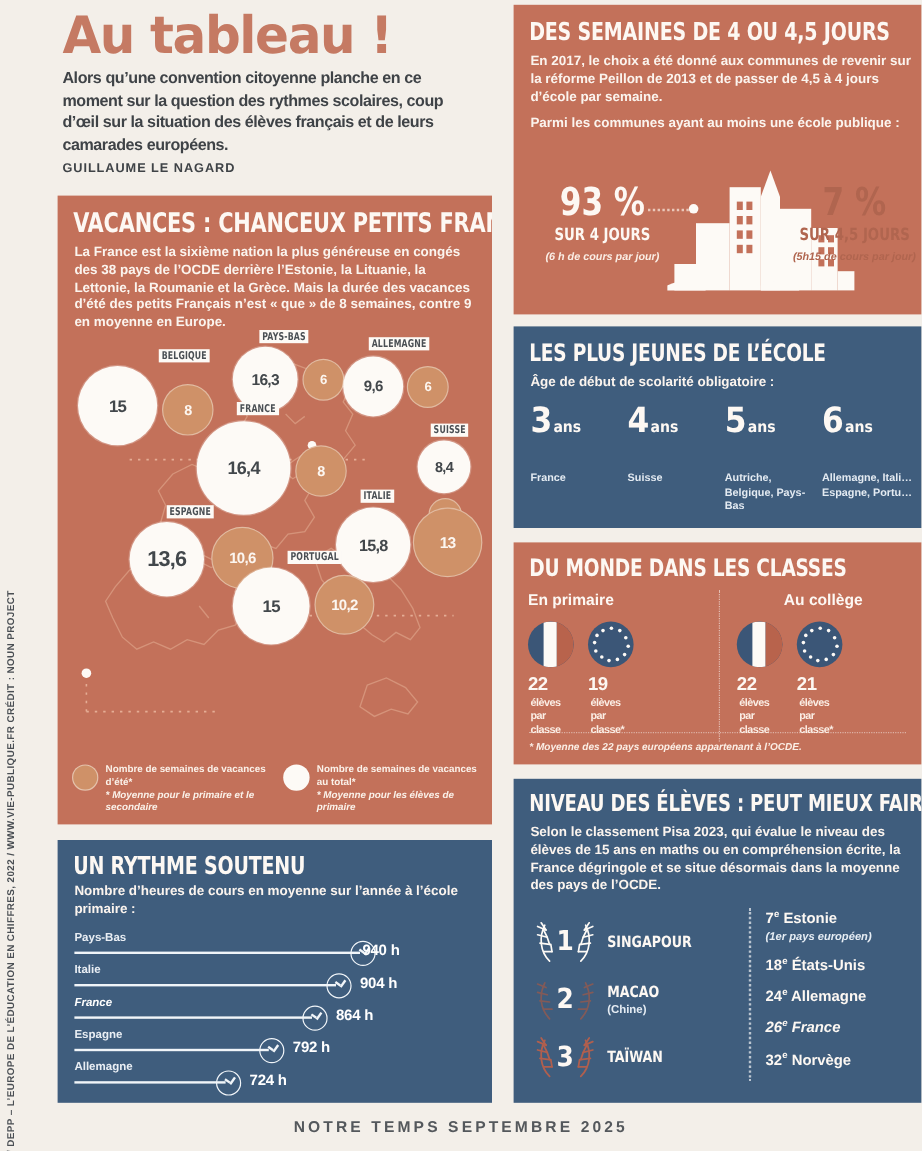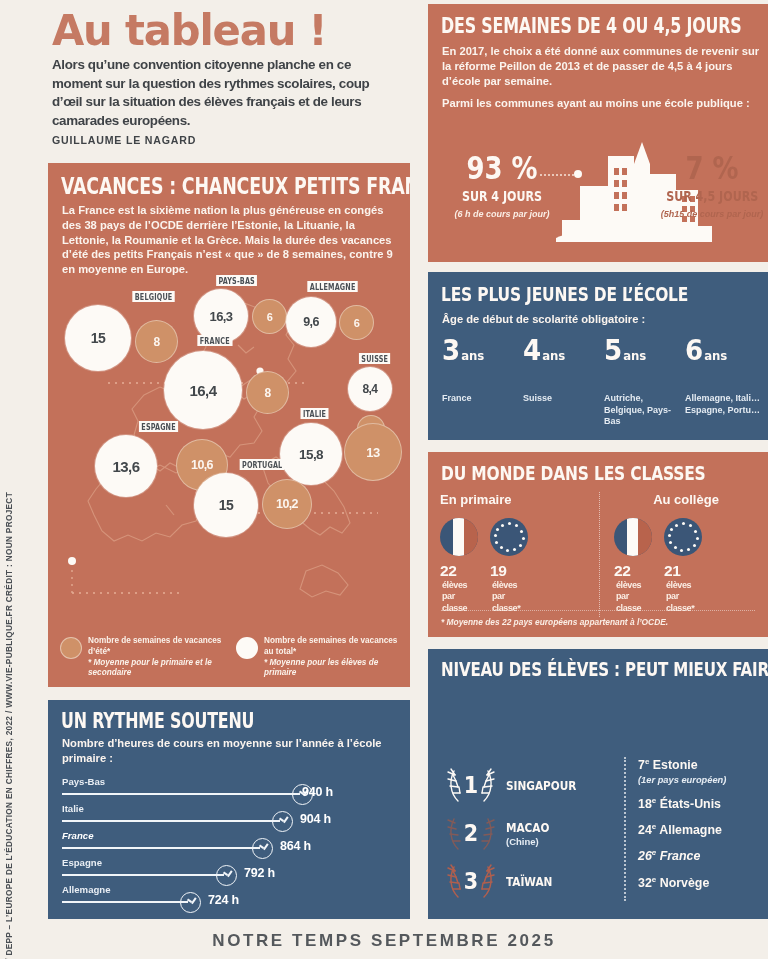--- a/index.html
+++ b/index.html
@@ -214,21 +214,21 @@
   #side-credits {
     position: absolute; left: 4px; top: 492px;
     transform-origin: left top; transform: rotate(-90deg) translateX(-100%);
     font-size: 8.2px; color: #4a4f54; letter-spacing: 0.35px;
     line-height: 1.45; white-space: nowrap; font-weight: 600;
   }
 
   
   #footer {
     position: absolute; left: 0; right: 0; top: 931px; text-align: center;
-    font-size: 17px; color: #54585c; letter-spacing: 2.6px; font-weight: 700;
+    font-size: 13px; color: #54585c; letter-spacing: 2.6px; font-weight: 700;
   }
 </style>
 </head>
 <body>
 
 <div class="page">
 
   <div id="hero-title">Au tableau !</div>
   <div id="hero-deck">Alors qu’une convention citoyenne planche en ce moment sur la question des rythmes scolaires, coup d’œil sur la situation des élèves français et de leurs camarades européens.</div>
   <div id="hero-byline">GUILLAUME LE NAGARD</div>
@@ -277,21 +277,21 @@
 
       <div class="ctry-label" style="left:307px; top:78px;">SUISSE</div>
       <div class="bubble total" style="left:300px; top:92px; width:44px; height:44px; font-size:12px;">8,4</div>
       <div class="bubble summer" style="left:309px; top:140px; width:28px; height:28px; font-size:10px;">4</div>
 
       <div class="ctry-label" style="left:145px; top:60px;">FRANCE</div>
       <div class="bubble total" style="left:116px; top:76px; width:78px; height:78px; font-size:15px;">16,4</div>
       <div class="bubble summer" style="left:198px; top:96px; width:43px; height:43px; font-size:12px;">8</div>
 
       <div class="ctry-label" style="left:86px; top:146px;">ESPAGNE</div>
-      <div class="bubble total" style="left:47px; top:160px; width:62px; height:62px; font-size:15px;">13,6</div>
+      <div class="bubble total" style="left:60px; top:160px; width:62px; height:62px; font-size:18px;">13,6</div>
       <div class="bubble summer" style="left:128px; top:164px; width:52px; height:52px; font-size:12.5px;">10,6</div>
 
       <div class="ctry-label" style="left:249px; top:133px;">ITALIE</div>
       <div class="bubble total" style="left:232px; top:148px; width:62px; height:62px; font-size:13.5px;">15,8</div>
       <div class="bubble summer" style="left:296px; top:148px; width:58px; height:58px; font-size:13px;text-align:right;">13</div>
 
       <div class="ctry-label" style="left:186px; top:184px;">PORTUGAL</div>
       <div class="bubble total" style="left:146px; top:198px; width:64px; height:64px; font-size:14px;">15</div>
       <div class="bubble summer" style="left:214px; top:204px; width:50px; height:50px; font-size:12.5px;">10,2</div>
 
@@ -494,20 +494,21 @@
             <div class="cls-num"><span>21</span><span class="cls-txt">élèves par classe*</span></div>
           </div>
         </div>
       </div>
     </div>
     <div class="monde-foot">* Moyenne des 22 pays européens appartenant à l’OCDE.</div>
   </div>
 
   <div class="panel blue" id="panel-niveau">
     <div class="panel-title">NIVEAU DES ÉLÈVES : PEUT MIEUX FAIRE !</div>
+    <div class="panel-body">Selon le classement Pisa 2023, qui évalue le niveau des élèves de 15 ans en maths ou en compréhension écrite, la France dégringole et se situe désormais dans la moyenne des pays de l’OCDE.</div>
 
     <div class="podium">
       <div class="podium-row">
         <div class="laurel">
           <svg width="54" height="40" viewBox="0 0 54 40">
             <g stroke="#fdfaf6" stroke-width="1.4" fill="none" stroke-linecap="round">
               <path d="M14 36 C6 28 5 16 10 6"></path>
               <path d="M11 10 L4 7 M12 16 L4 14 M14 22 L6 21 M16 28 L9 28"></path>
               <path d="M11 10 L7 4 M12 16 L9 10 M14 22 L12 16 M16 28 L15 22"></path>
               <path d="M40 36 C48 28 49 16 44 6"></path>

